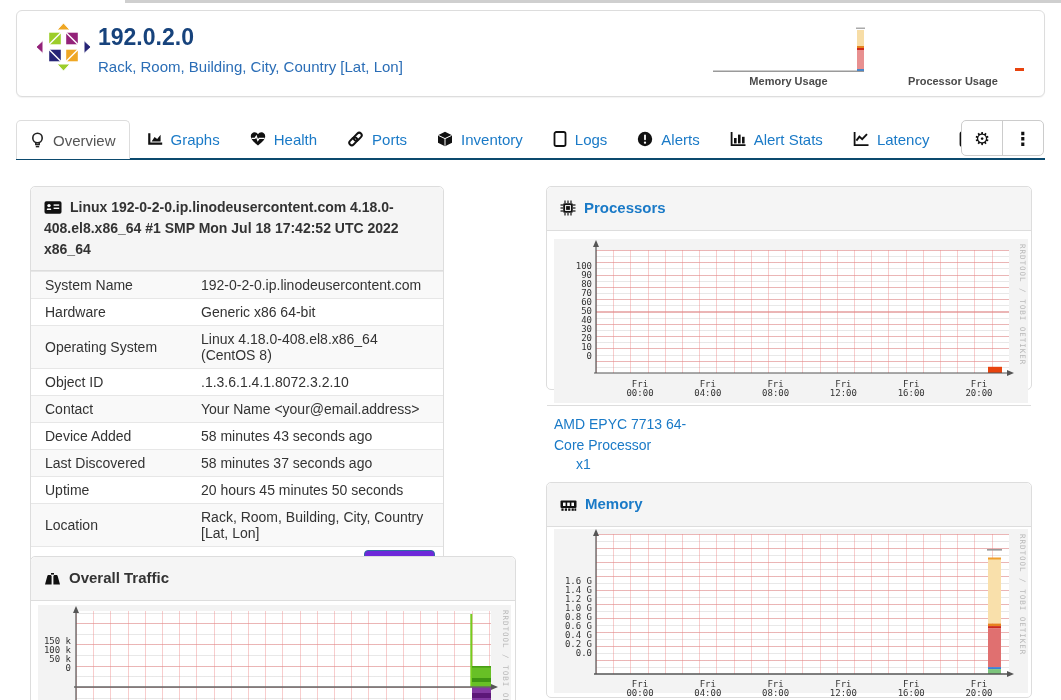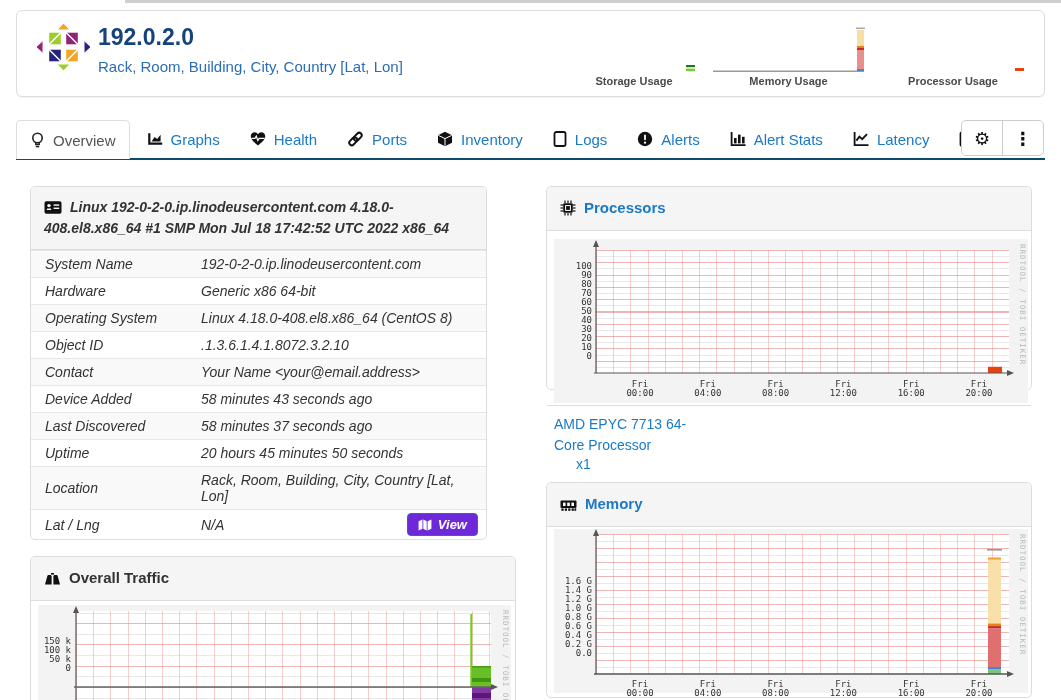--- a/index.html
+++ b/index.html
@@ -35,21 +35,21 @@
        font-family:"DejaVu Sans",sans-serif;font-size:18px;color:#111;font-weight:bold;}
   .btn + .btn{border-left:1px solid #ccc;}
 
   
   .panel{position:absolute;background:#fff;border:1px solid #ddd;border-radius:5px;box-sizing:border-box;}
   .panel-h{background:#f5f5f5;border-bottom:1px solid #ddd;border-radius:5px 5px 0 0;
            padding:10px 13px;font-weight:bold;font-size:14px;line-height:1.5;}
   .panel-h svg{vertical-align:-3px;margin-right:8px;}
   .panel-h .blue-t{color:#1a7ac7;font-size:15px;cursor:pointer;}
 
-  .sys-panel{left:30px;top:186px;width:457px;font-style:italic;}
+  .sys-panel{left:30px;top:186px;width:414px;}
   .sys-row{display:flex;align-items:center;border-top:1px solid #e7e7e7;padding:5px 14px;font-size:14px;min-height:16px;}
   .sys-rows .sys-row:nth-child(odd){background:#f9f9f9;}
   .sys-row .lbl{width:156px;flex:none;color:#333;}
   .sys-row .val{color:#333;}
   .sys-row.latlng{padding:3px 8px 3px 14px;}
   .view-btn{margin-left:auto;display:flex;align-items:center;gap:6px;background:#6d28d9;border:1px solid #2e6da4;
             color:#fff;font-size:13px;font-weight:bold;padding:3px 10px;border-radius:4px;cursor:pointer;}
 
   .traffic-panel{left:30px;top:556px;width:486px;height:160px;}
   .proc-panel{left:546px;top:186px;width:486px;height:204px;}
@@ -122,29 +122,20 @@
         <polygon points="0,24 7,17.5 7,30.5" fill="#932279" stroke="#fff" stroke-width="1"></polygon>
         <polygon points="55,24 48,17.5 48,30.5" fill="#262577" stroke="#fff" stroke-width="1"></polygon>
       </g>
     </svg>
     <div class="hdr-text">
       <div class="hdr-title">192.0.2.0</div>
       <div class="hdr-sub">Rack, Room, Building, City, Country [Lat, Lon]</div>
     </div>
 
     <div class="minis">
-      <div class="mini m-storage">
-        <div class="spark">
-          <svg width="130" height="52" viewBox="0 0 130 52">
-            <rect x="117" y="45" width="9" height="2.2" fill="#1c7a1c"></rect>
-            <rect x="117" y="48.6" width="9" height="2.6" fill="#7ec832"></rect>
-          </svg>
-        </div>
-        <div class="mini-label">Storage Usage</div>
-      </div>
       <div class="mini m-memory">
         <div class="spark">
           <svg width="155" height="52" viewBox="0 0 155 52">
             <line x1="2" y1="51.3" x2="153" y2="51.3" stroke="#9a9a9a" stroke-width="1.4"></line>
             <rect x="146" y="10" width="7" height="17" fill="#f7dda6"></rect>
             <rect x="146" y="26" width="7" height="2" fill="#e8821e"></rect>
             <rect x="146" y="28" width="7" height="2" fill="#cc2a1a"></rect>
             <rect x="146" y="30" width="7" height="19" fill="#e89090"></rect>
             <rect x="146" y="49" width="7" height="2" fill="#4a86c8"></rect>
             <rect x="145" y="7.5" width="9" height="1.5" fill="#aaa"></rect>

